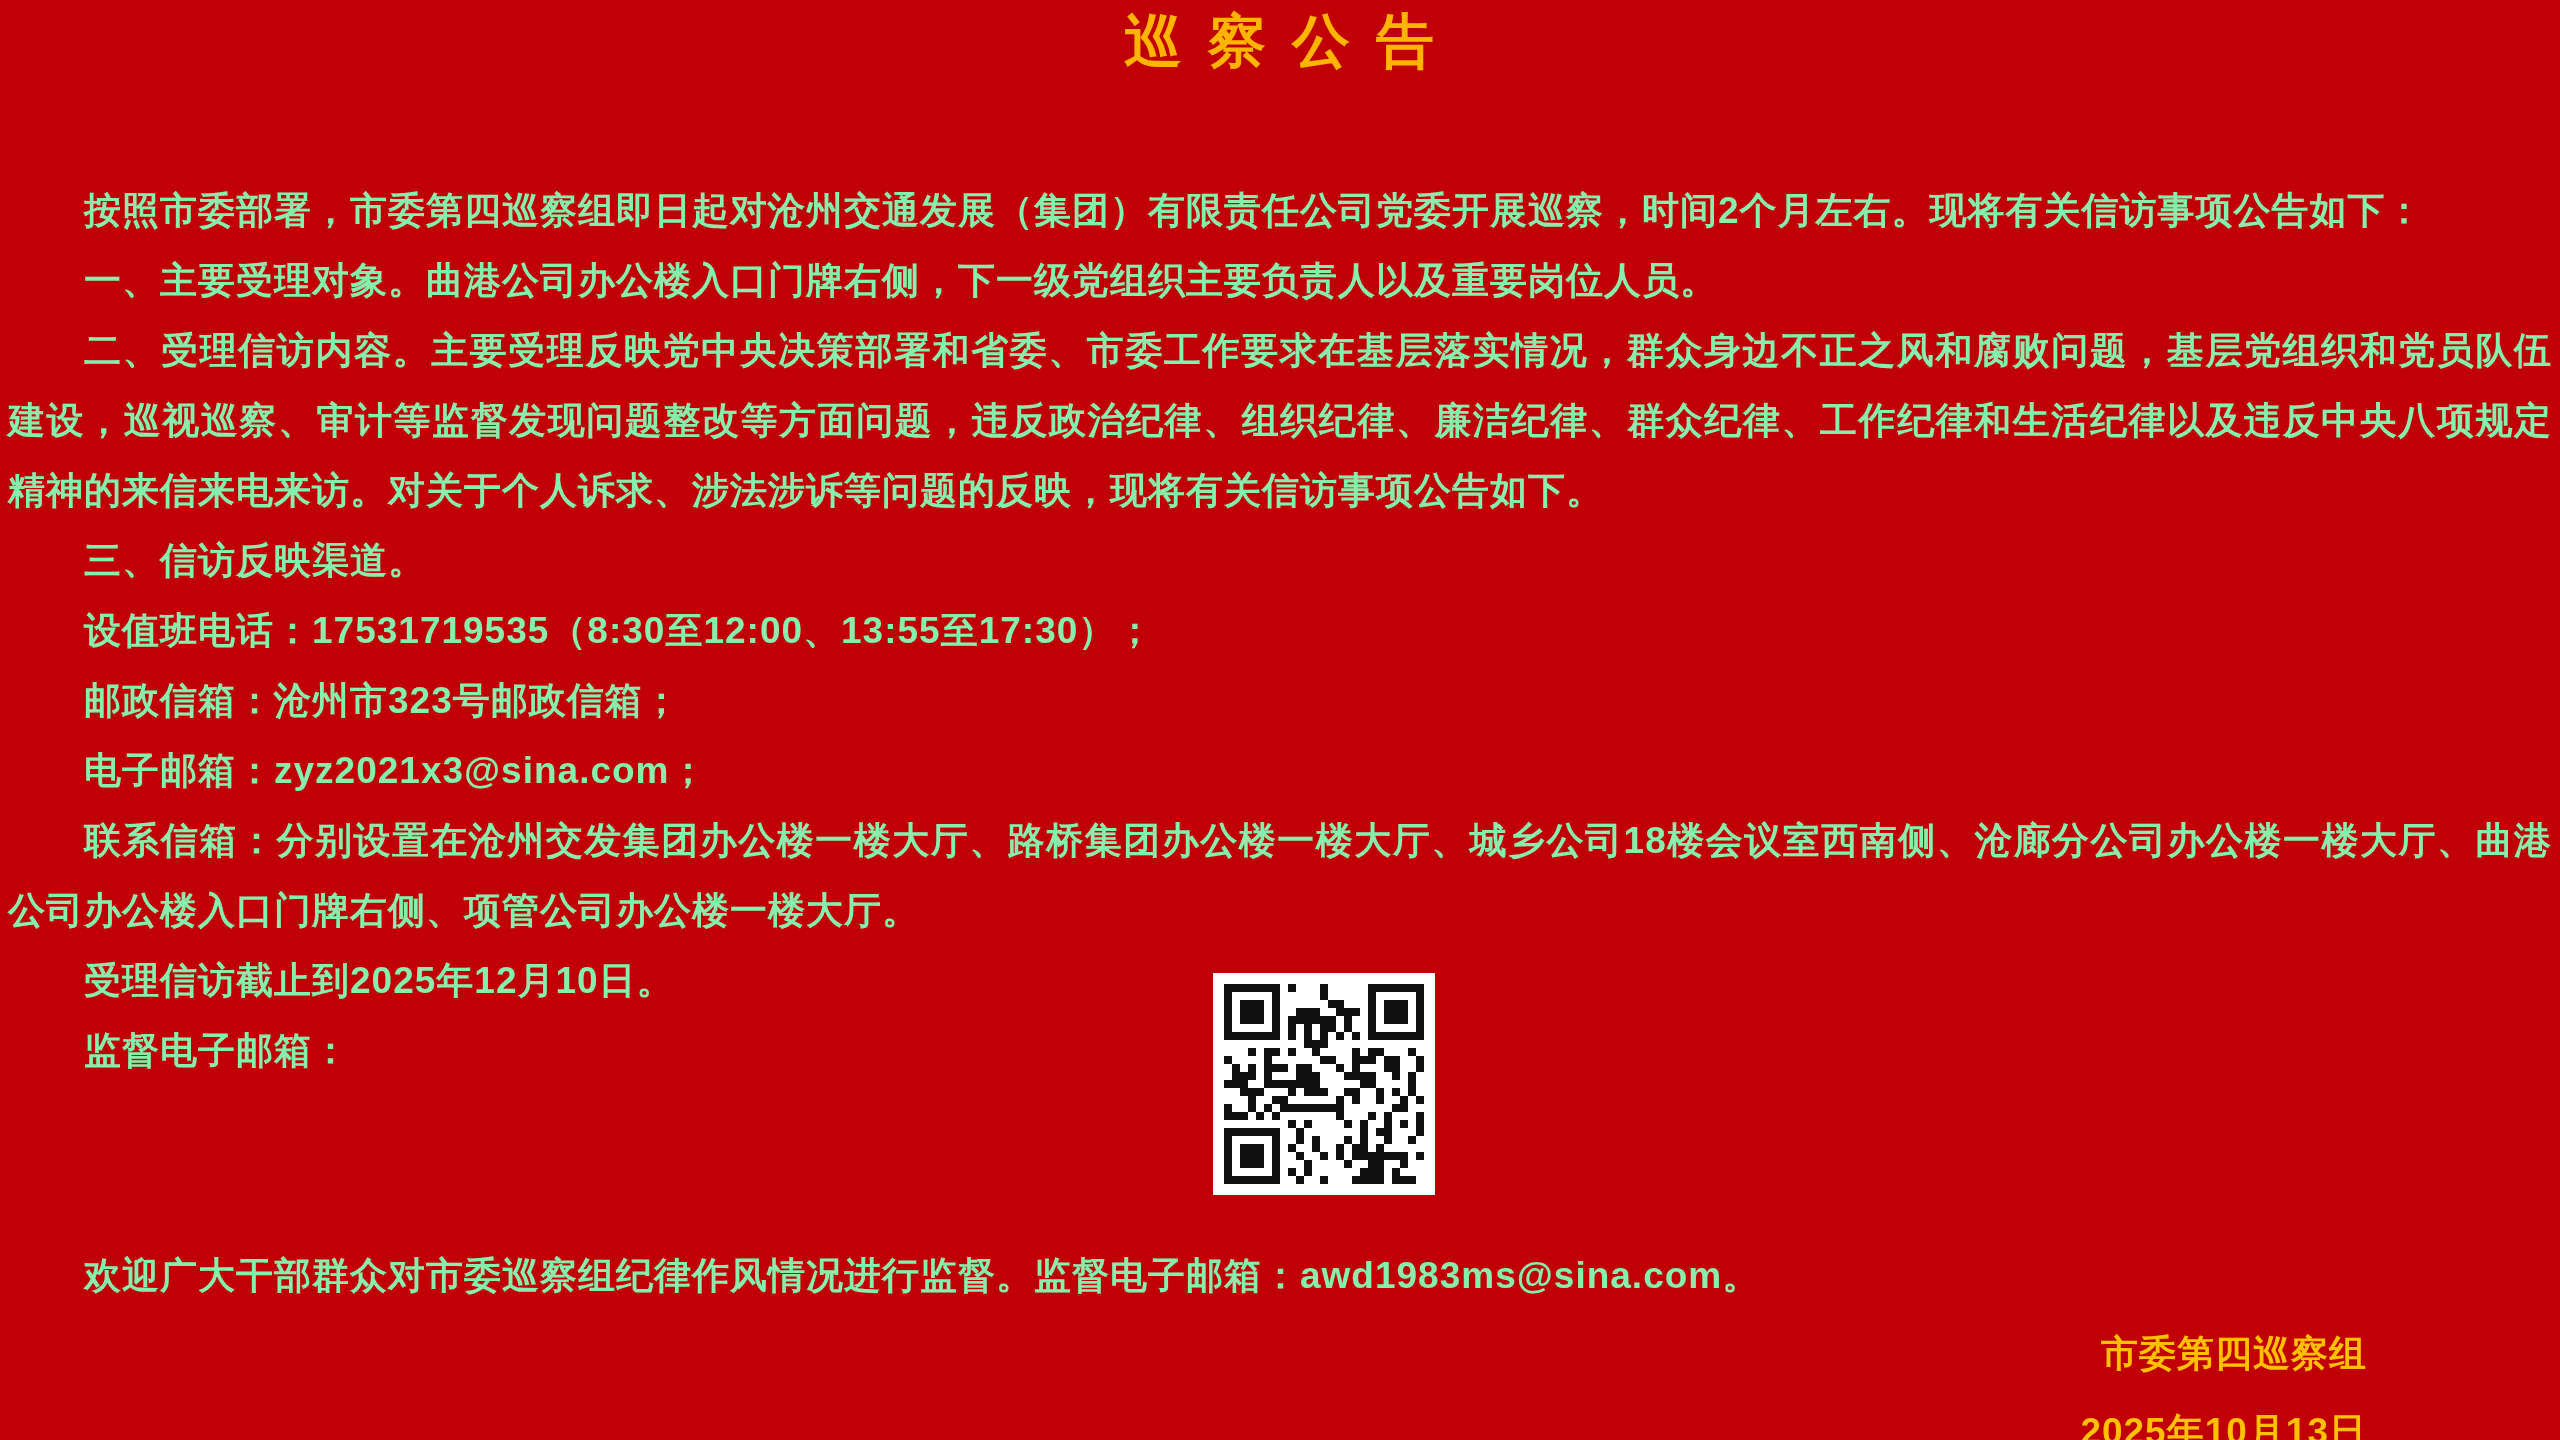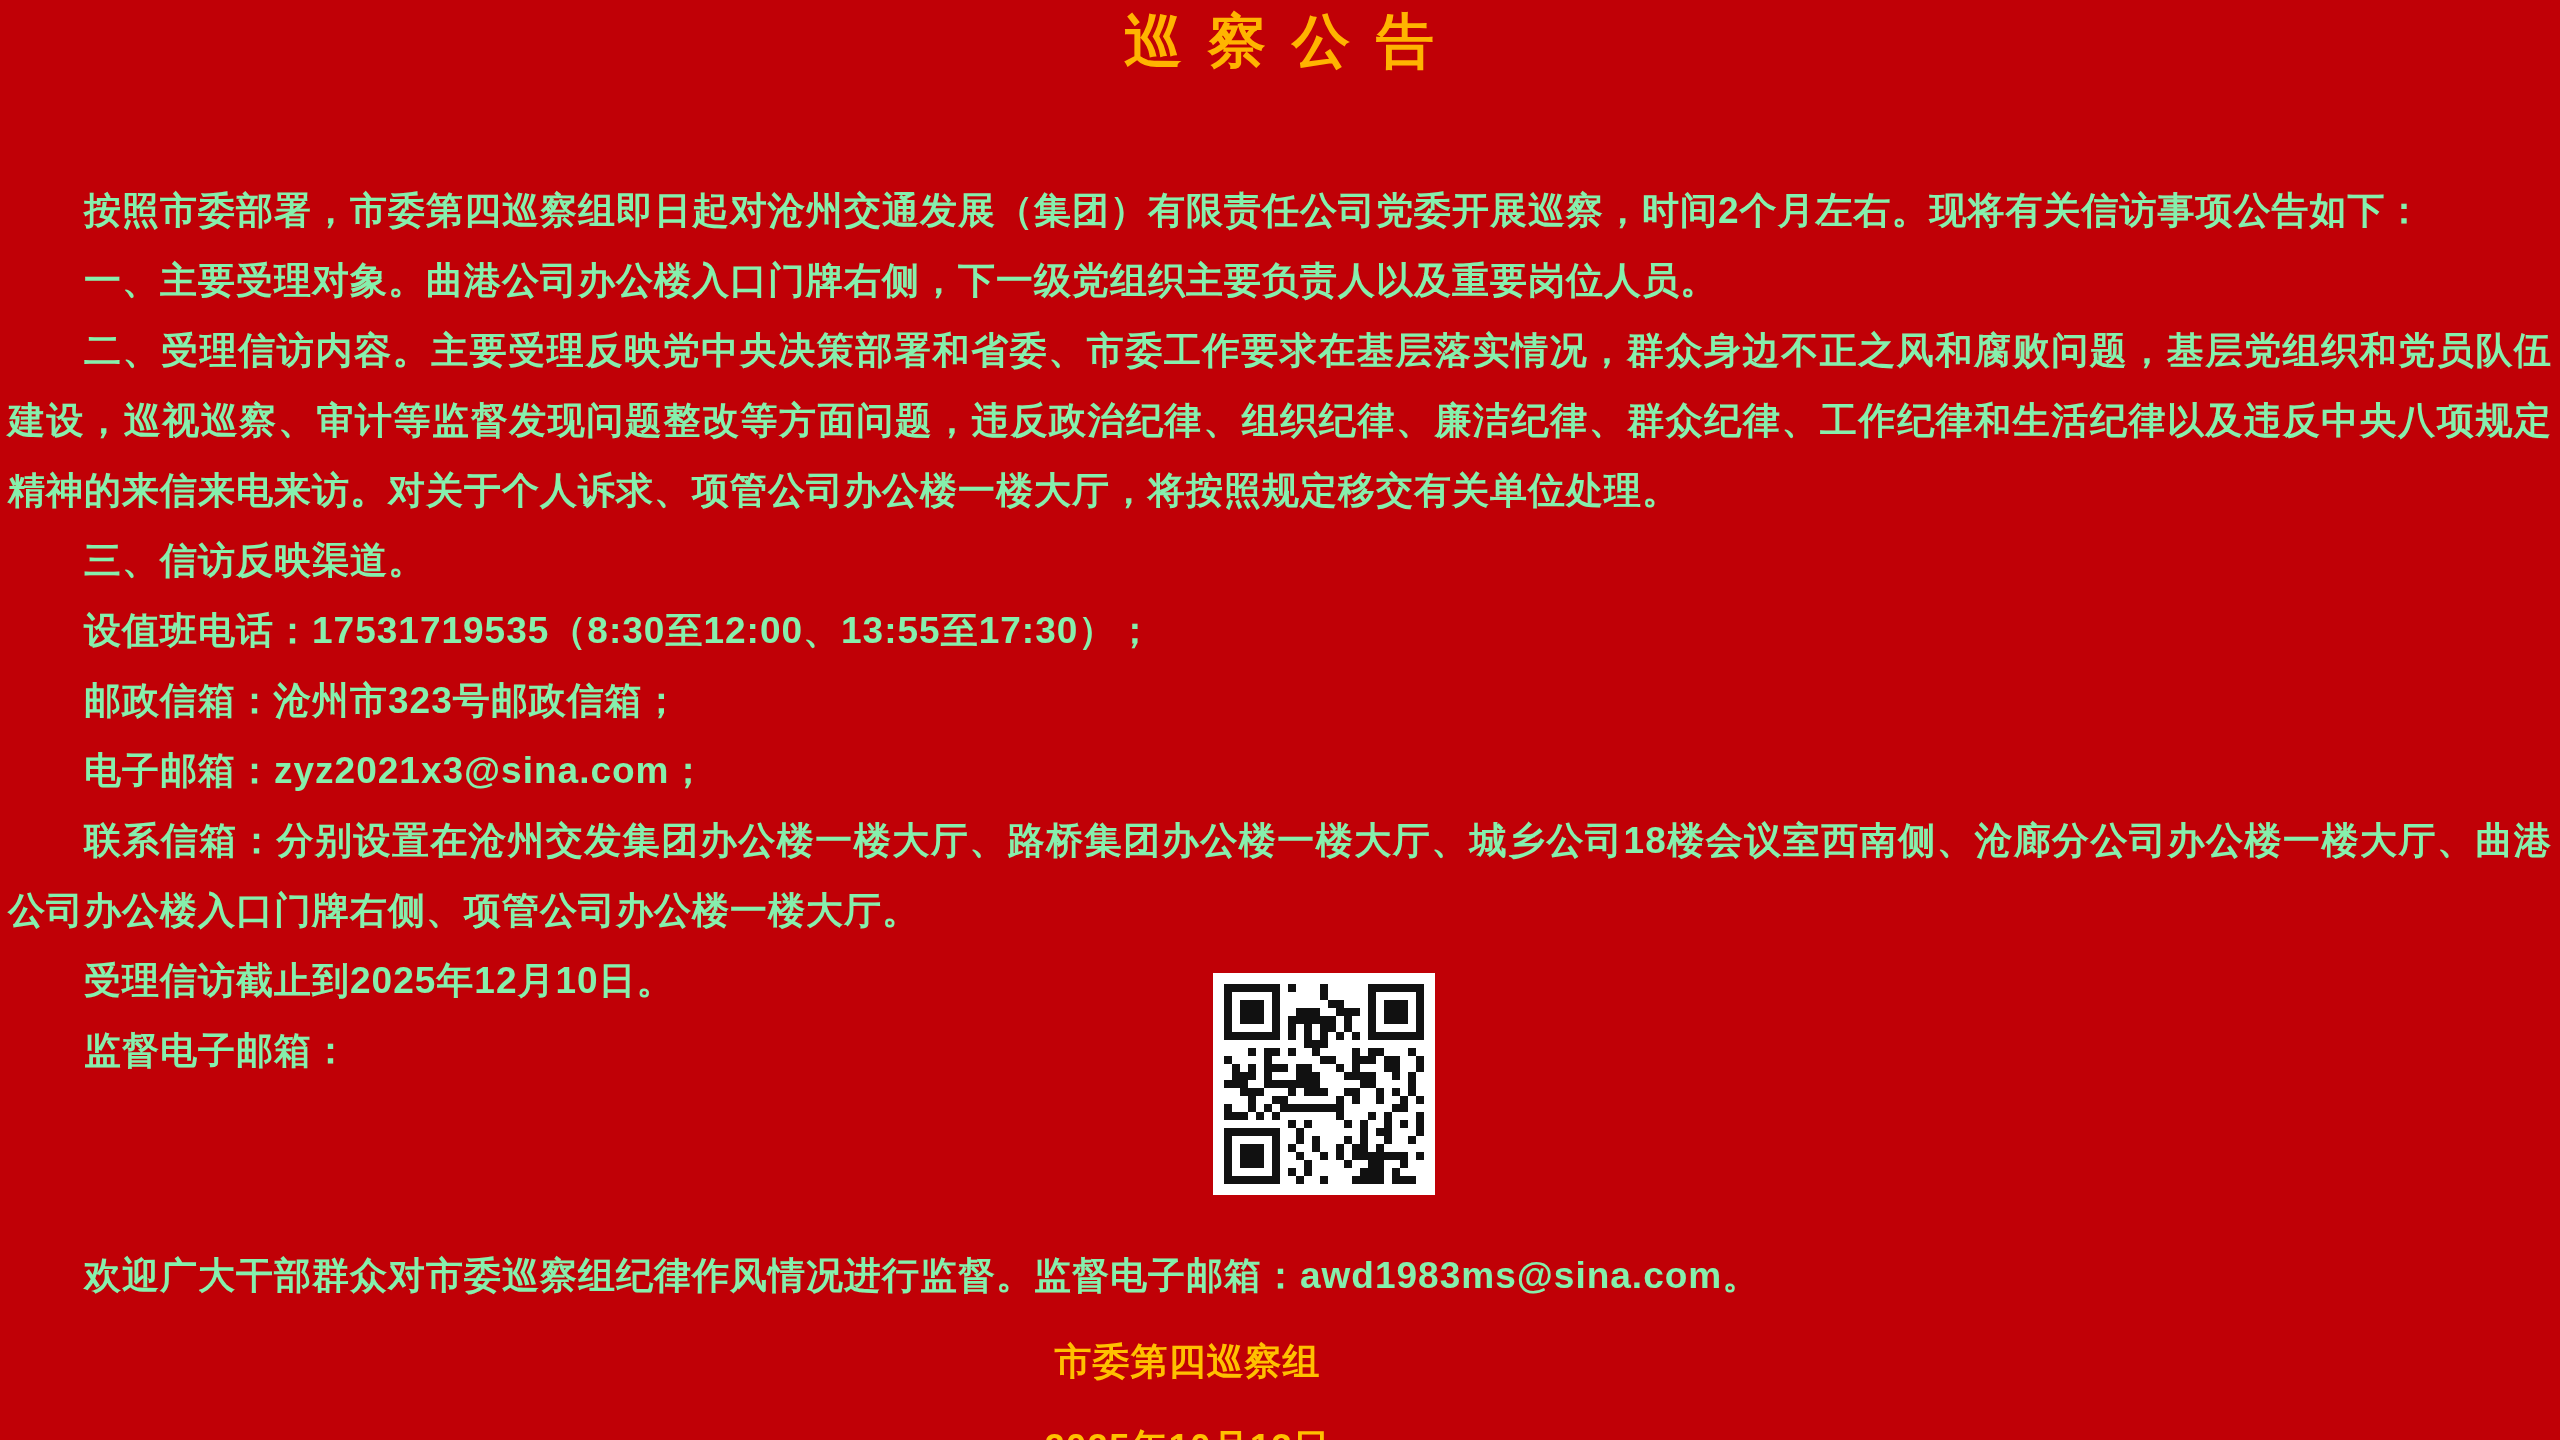--- a/index.html
+++ b/index.html
@@ -45,34 +45,34 @@
   }
   .footer-line{margin:0 8px;}
   .signature{
     margin:0 185px 0 0;
     text-align:right;
     color:#ffc000;
     font-size:37px;
     line-height:70px;
     letter-spacing:1px;
   }
-  .signature div{margin:16px;text-align:center;}
+  .signature div{margin:8px;}
 </style>
 </head>
 <body>
 
 <div class="page">
 
   <h1 class="title">巡察公告</h1>
 
   <div class="body-text">
     <div id="paragraphs">
         <p>按照市委部署，市委第四巡察组即日起对沧州交通发展（集团）有限责任公司党委开展巡察，时间2个月左右。现将有关信访事项公告如下：</p>
         <p>一、主要受理对象。曲港公司办公楼入口门牌右侧，下一级党组织主要负责人以及重要岗位人员。</p>
-        <p>二、受理信访内容。主要受理反映党中央决策部署和省委、市委工作要求在基层落实情况，群众身边不正之风和腐败问题，基层党组织和党员队伍建设，巡视巡察、审计等监督发现问题整改等方面问题，违反政治纪律、组织纪律、廉洁纪律、群众纪律、工作纪律和生活纪律以及违反中央八项规定精神的来信来电来访。对关于个人诉求、项管公司办公楼一楼大厅，将按照规定移交有关单位处理。</p>
+        <p>二、受理信访内容。主要受理反映党中央决策部署和省委、市委工作要求在基层落实情况，群众身边不正之风和腐败问题，基层党组织和党员队伍建设，巡视巡察、审计等监督发现问题整改等方面问题，违反政治纪律、组织纪律、廉洁纪律、群众纪律、工作纪律和生活纪律以及违反中央八项规定精神的来信来电来访。对关于个人诉求、涉法涉诉等问题的反映，现将有关信访事项公告如下。</p>
         <p>三、信访反映渠道。</p>
         <p>设值班电话：17531719535（8:30至12:00、13:55至17:30）；</p>
         <p>邮政信箱：沧州市323号邮政信箱；</p>
         <p>电子邮箱：zyz2021x3@sina.com；</p>
         <p>联系信箱：分别设置在沧州交发集团办公楼一楼大厅、路桥集团办公楼一楼大厅、城乡公司18楼会议室西南侧、沧廊分公司办公楼一楼大厅、曲港公司办公楼入口门牌右侧、项管公司办公楼一楼大厅。</p>
         <p>受理信访截止到2025年12月10日。</p>
         <p>监督电子邮箱：</p>
       </div>
     <div class="qr-spacer"></div>
     <p class="footer-line">欢迎广大干部群众对市委巡察组纪律作风情况进行监督。监督电子邮箱：awd1983ms@sina.com。</p>

